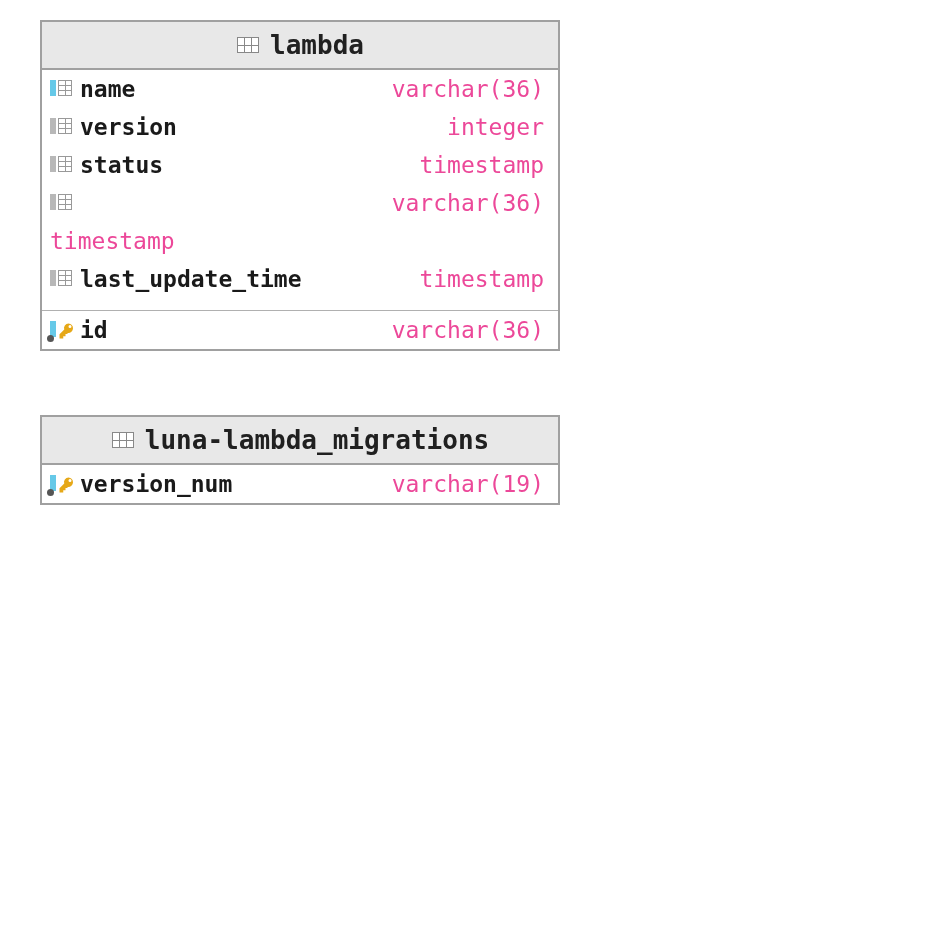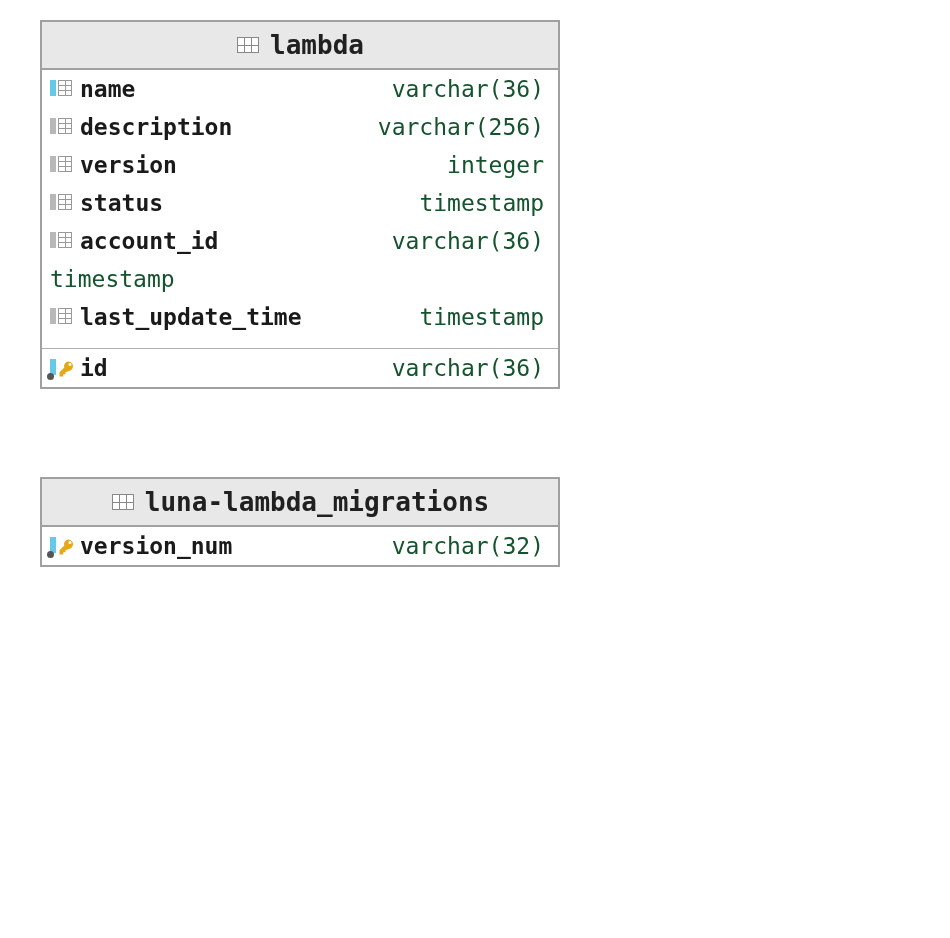--- a/index.html
+++ b/index.html
@@ -3,21 +3,21 @@
   <meta charset="utf-8">
   <style>
     * { margin: 0; padding: 0; box-sizing: border-box; }
     body {
       font-family: "DejaVu Sans Mono", "Consolas", "Courier New", monospace;
       background: #ffffff;
       padding: 20px 40px;
     }
     .table-box {
       border: 2px solid #a0a0a0;
-      margin-bottom: 88px;
+      margin-bottom: 64px;
       display: inline-block;
       min-width: 520px;
       background: #ffffff;
     }
     .table-header {
       background: #e8e8e8;
       border-bottom: 2px solid #a0a0a0;
       padding: 8px 12px;
       text-align: center;
       font-weight: bold;
@@ -42,21 +42,21 @@
     .col-left {
       display: flex;
       align-items: center;
       gap: 6px;
     }
     .col-name {
       font-weight: bold;
       color: #1a1a1a;
     }
     .col-type {
-      color: #14532d;
+      color: #ec4899;
     }
     .divider-top {
       border-top: 1px solid #b0b0b0;
     }
     
     .icon-box {
       width: 24px;
       height: 20px;
       display: inline-flex;
       align-items: center;
@@ -156,88 +156,70 @@
               <span></span>
               <span></span>
               <span></span>
             </span>
           </span>
         <span class="col-name">name</span>
       </div>
       <span class="col-type">varchar(36)</span>
     </div>
 
+
     <div class="col-row">
       <div class="col-left">
         <span class="col-icon">
             <span class="left-bar"></span>
             <span class="mini-grid">
               <span></span>
               <span></span>
               <span></span>
               <span></span>
               <span></span>
               <span></span>
             </span>
           </span>
-        <span class="col-name">description</span>
-      </div>
-      <span class="col-type">varchar(256)</span>
+        <span class="col-name">version</span>
+      </div>
+      <span class="col-type">integer</span>
     </div>
 
     <div class="col-row">
       <div class="col-left">
         <span class="col-icon">
             <span class="left-bar"></span>
             <span class="mini-grid">
               <span></span>
               <span></span>
               <span></span>
               <span></span>
               <span></span>
               <span></span>
             </span>
           </span>
-        <span class="col-name">version</span>
-      </div>
-      <span class="col-type">integer</span>
+        <span class="col-name">status</span>
+      </div>
+      <span class="col-type">timestamp</span>
     </div>
 
     <div class="col-row">
       <div class="col-left">
         <span class="col-icon">
             <span class="left-bar"></span>
             <span class="mini-grid">
               <span></span>
               <span></span>
               <span></span>
               <span></span>
               <span></span>
               <span></span>
             </span>
           </span>
-        <span class="col-name">status</span>
-      </div>
-      <span class="col-type">timestamp</span>
-    </div>
-
-    <div class="col-row">
-      <div class="col-left">
-        <span class="col-icon">
-            <span class="left-bar"></span>
-            <span class="mini-grid">
-              <span></span>
-              <span></span>
-              <span></span>
-              <span></span>
-              <span></span>
-              <span></span>
-            </span>
-          </span>
-        <span class="col-name">account_id</span>
       </div>
       <span class="col-type">varchar(36)</span>
     </div>
 
     <div class="col-row">
       <span class="col-type">timestamp</span>
     </div>
 
     <div class="col-row">
       <div class="col-left">
@@ -300,19 +282,19 @@
       <div class="col-left">
         <span class="col-icon hl">
           <span class="left-bar"></span>
             <span class="dot"></span>
           <svg class="key" viewBox="0 0 24 24">
               <path fill="#e6a817" d="M14 2a6 6 0 0 0-5.65 8L2 16.35V22h5v-3h3v-3h2l1.35-1.35A6 6 0 1 0 14 2zm2 6a2 2 0 1 1 2-2 2 2 0 0 1-2 2z"></path>
             </svg>
         </span>
         <span class="col-name">version_num</span>
       </div>
-      <span class="col-type">varchar(32)</span>
+      <span class="col-type">varchar(19)</span>
     </div>
   </div>
 </div>
 
 
 
 
 </body></html>

